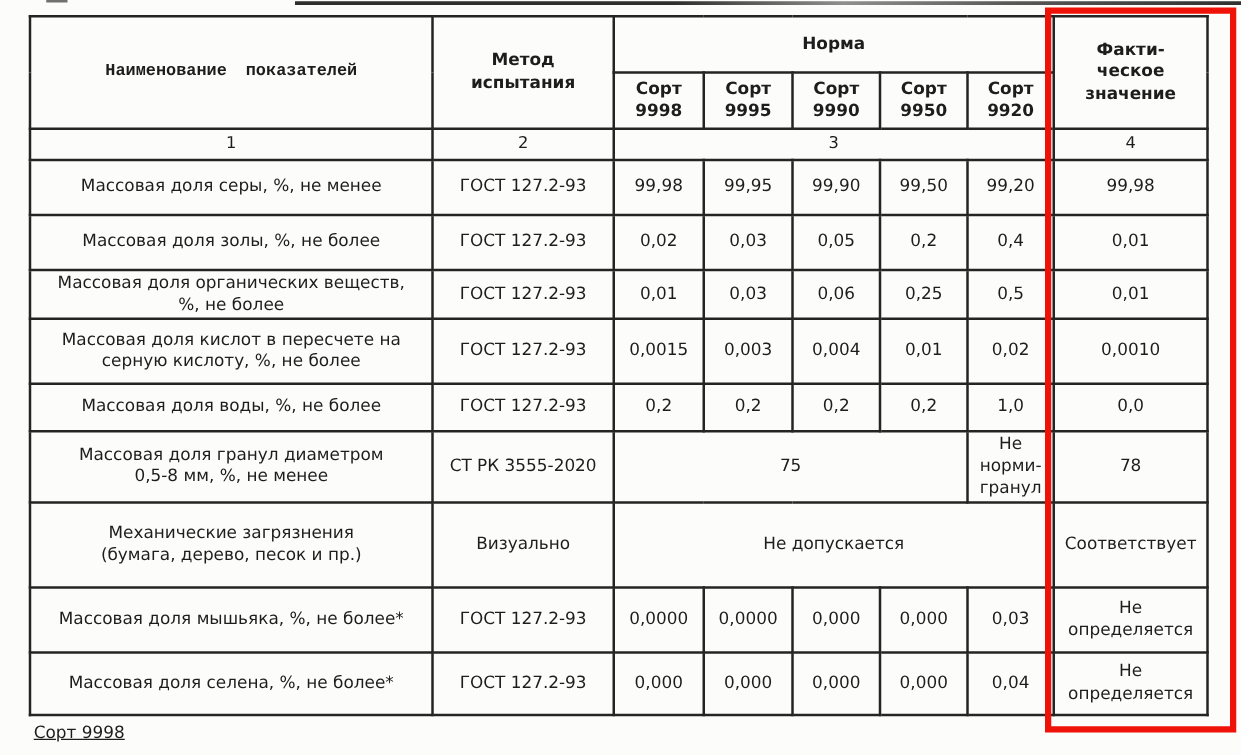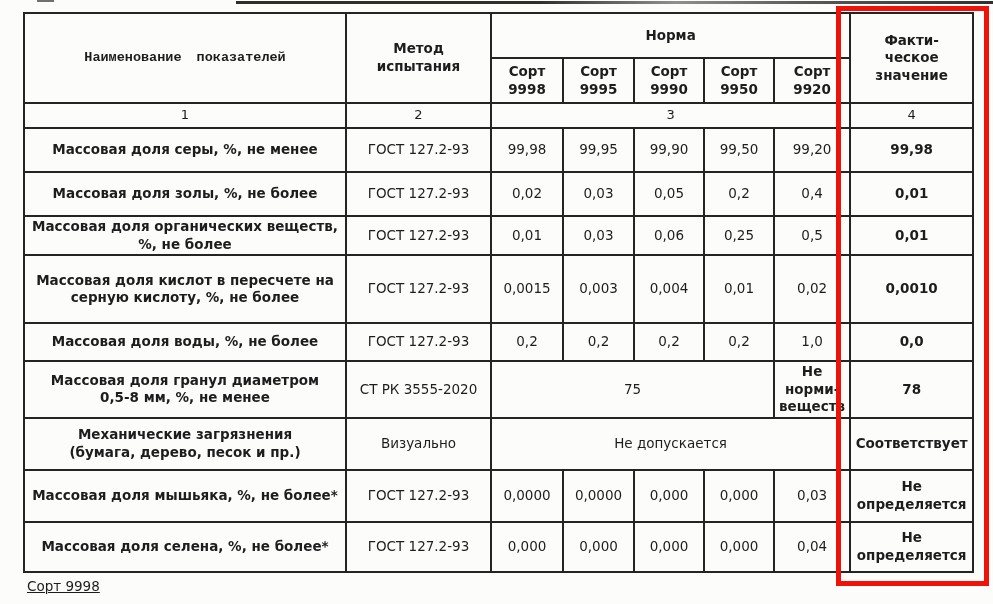--- a/index.html
+++ b/index.html
@@ -25,21 +25,21 @@
     border-collapse:collapse; table-layout:fixed;
   }
   .qtable th, .qtable td {
     border:2px solid #242424;
     padding:1px 4px;
     text-align:center; vertical-align:middle;
     font-size:13.5px; line-height:1.3;
     overflow:hidden;
   }
   .qtable th { font-weight:bold; }
-  .pre { white-space:pre-line;font-weight:bold; }
+  .pre { white-space:pre-line; }
   .name-cell { text-align:left; padding-left:7px; padding-right:6px; }
   .wide-gap { word-spacing:7px;font-family:Liberation Mono, monospace; }
   .num-row td { font-size:13px; padding:0; }
   .small { font-size:12px; line-height:1.15; }
   .factcell { font-size:13.5px; }
 
   .highlight-box {
     position:absolute; left:836px; top:6px; width:153px; height:580px;
     border:5px solid #ee1208;
     box-sizing:border-box;
@@ -127,21 +127,21 @@
 %, не более</td>
       <td>ГОСТ 127.2-93</td>
       <td>0,01</td>
       <td>0,03</td>
       <td>0,06</td>
       <td>0,25</td>
       <td>0,5</td>
       <td class="factcell pre">0,01</td>
     </tr>
 
-    <tr style="height:68px">
+    <tr style="height:52px">
       <td class="name-cell pre">Массовая доля кислот в пересчете на
 серную кислоту, %, не более</td>
       <td>ГОСТ 127.2-93</td>
       <td>0,0015</td>
       <td>0,003</td>
       <td>0,004</td>
       <td>0,01</td>
       <td>0,02</td>
       <td class="factcell pre">0,0010</td>
     </tr>
@@ -156,25 +156,25 @@
       <td>1,0</td>
       <td class="factcell pre">0,0</td>
     </tr>
 
     <tr style="height:54px">
       <td class="name-cell pre">Массовая доля гранул диаметром
 0,5-8 мм, %, не менее</td>
       <td>СТ РК 3555-2020</td>
       <td colspan="4">75</td>
       <td class="small pre">Не норми-
-веществ</td>
+гранул</td>
       <td class="factcell pre">78</td>
     </tr>
 
-    <tr style="height:52px">
+    <tr style="height:68px">
       <td class="name-cell pre">Механические загрязнения
 (бумага, дерево, песок и пр.)</td>
       <td>Визуально</td>
       <td colspan="5">Не допускается</td>
       <td class="factcell pre">Соответствует</td>
     </tr>
 
     <tr style="height:52px">
       <td class="name-cell pre">Массовая доля мышьяка, %, не более*</td>
       <td>ГОСТ 127.2-93</td>

